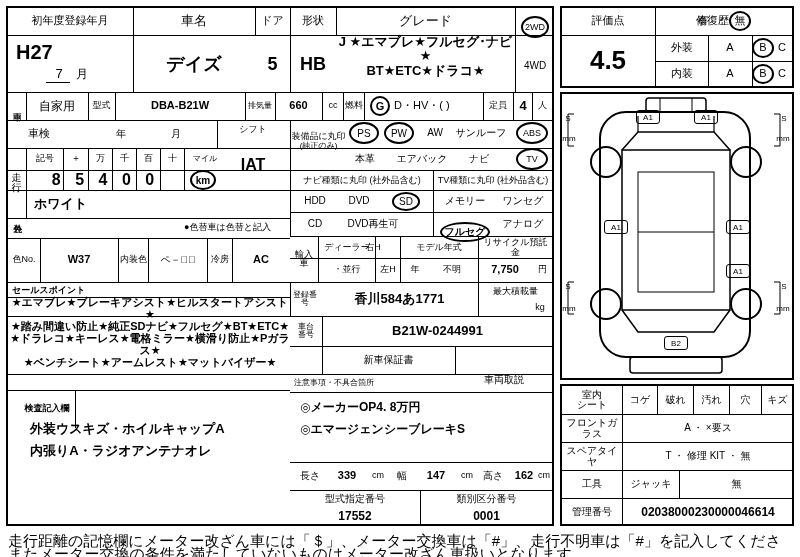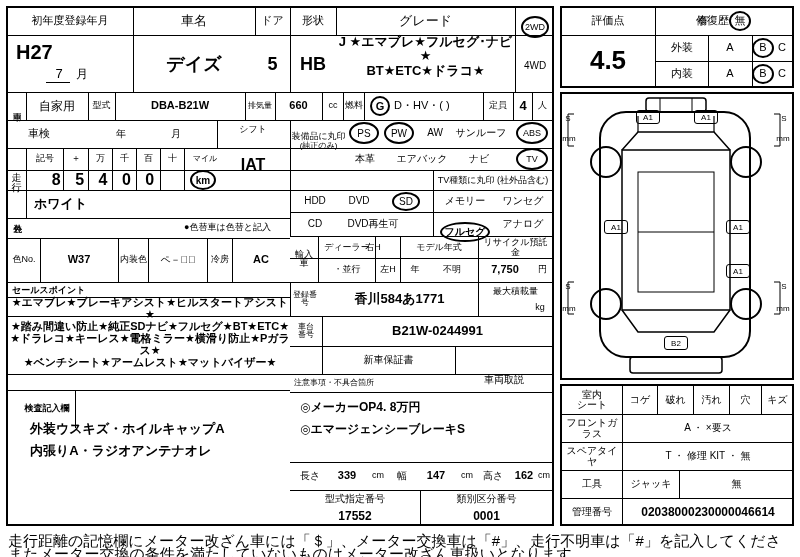--- a/index.html
+++ b/index.html
@@ -177,20 +177,21 @@
   <div class="lbl f16 b" style="left:27px;top:170px;width:157px;height:20px;letter-spacing:5px;">8 5 4 0 0</div>
   <div class="circ f10 b" style="left:190px;top:170px;width:26px;height:20px;">
       <span>km</span>
     </div>
 
   <div class="hl" style="left:290px;top:190px;width:263px;"></div>
   <div class="hl" style="left:290px;top:212px;width:263px;"></div>
   <div class="hl" style="left:290px;top:236px;width:263px;"></div>
   <div class="vl" style="left:433px;top:170px;height:66px;"></div>
   <div class="hl" style="left:290px;top:170px;width:263px;"></div>
+  <div class="lbl f9" style="left:291px;top:171px;width:142px;height:19px;">ナビ種類に丸印 (社外品含む)</div>
   <div class="lbl f9" style="left:434px;top:171px;width:118px;height:19px;">TV種類に丸印 (社外品含む)</div>
   <div class="lbl f10" style="left:296px;top:191px;width:38px;height:21px;">HDD</div>
   <div class="lbl f10" style="left:340px;top:191px;width:38px;height:21px;">DVD</div>
   <div class="circ f10" style="left:392px;top:192px;width:28px;height:19px;">
       <span>SD</span>
     </div>
   <div class="lbl f10" style="left:440px;top:191px;width:50px;height:21px;">メモリー</div>
   <div class="lbl f10" style="left:495px;top:191px;width:56px;height:21px;">ワンセグ</div>
   <div class="lbl f10" style="left:296px;top:213px;width:38px;height:22px;">CD</div>
   <div class="lbl f10" style="left:338px;top:213px;width:70px;height:22px;">DVD再生可</div>

